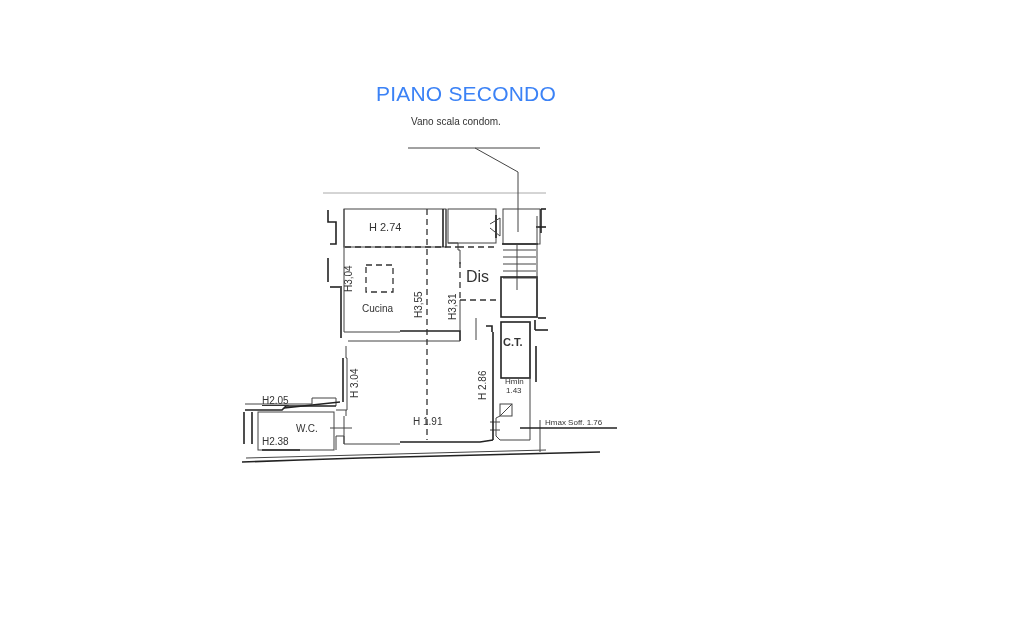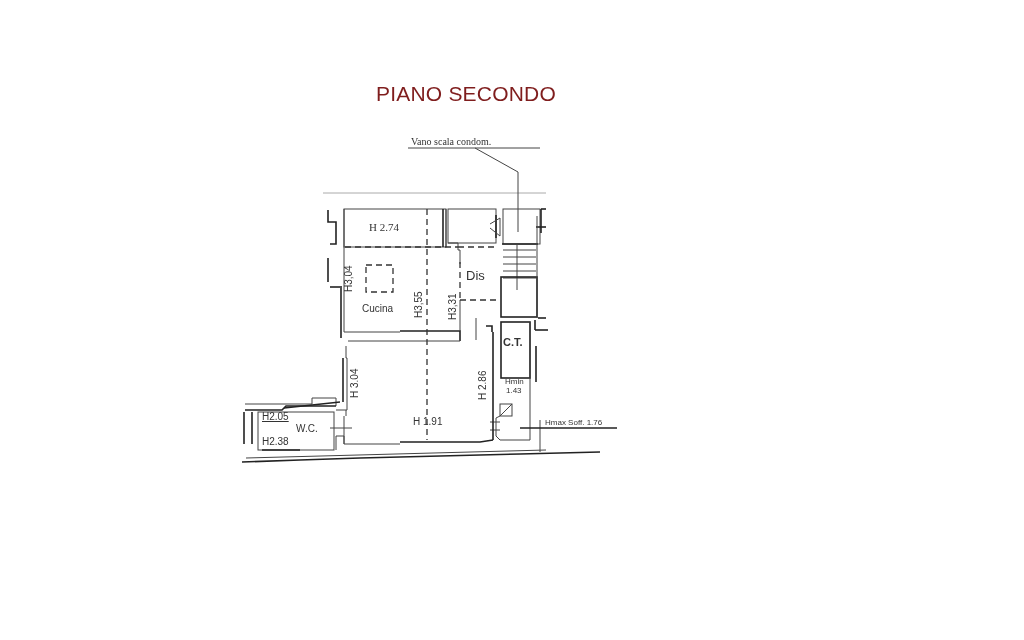--- a/index.html
+++ b/index.html
@@ -1,19 +1,19 @@
 <!DOCTYPE html>
 <html><head>
 <meta charset="utf-8">
 <style>
   html, body { margin: 0; padding: 0; background: #ffffff; }
   body { width: 1024px; height: 640px; position: relative; overflow: hidden;
          font-family: "Liberation Sans", sans-serif; }
   #plan { position: absolute; left: 0; top: 0; width: 1024px; height: 640px; }
-  .title { position: absolute; left: 376px; top: 82px; font-size: 21px; color: #7f1d1d;
+  .title { position: absolute; left: 376px; top: 82px; font-size: 21px; color: #3b82f6;
            letter-spacing: 0.2px; font-family: "Liberation Sans", sans-serif; }
   .lbl { position: absolute; font-size: 10px; color: #333; white-space: nowrap;
          font-family: "Liberation Sans", sans-serif; }
   .vlbl { position: absolute; font-size: 10px; color: #333; white-space: nowrap;
           transform-origin: left top; transform: rotate(-90deg);
           font-family: "Liberation Sans", sans-serif; }
   .small { font-size: 8px; }
   .w { stroke: #222; stroke-width: 1.6; fill: none; }
   .wt { stroke: #444; stroke-width: 1; fill: none; }
   .g { stroke: #aaa; stroke-width: 1; fill: none; }
@@ -105,36 +105,36 @@
 
   <line class="d" x1="345" y1="247" x2="458" y2="247"></line>
   <line class="d" x1="427" y1="209" x2="427" y2="440"></line>
   <line class="d" x1="460" y1="262" x2="460" y2="300"></line>
   <line class="d" x1="460" y1="300" x2="496" y2="300"></line>
   <line class="d" x1="458" y1="247" x2="496" y2="247"></line>
   <rect class="d" x="366" y="265" width="27" height="27"></rect>
 </svg>
 
 <div class="title">PIANO SECONDO</div>
-<div class="lbl" style="left:411px; top:136px;font-family:Liberation Serif, serif;">Vano scala condom.</div>
+<div class="lbl" style="left:411px; top:116px;">Vano scala condom.</div>
 
-<div class="lbl" style="left:369px; top:221px; font-size:11px;font-family:Liberation Serif, serif;">H 2.74</div>
+<div class="lbl" style="left:369px; top:221px; font-size:11px;">H 2.74</div>
 
 <div class="vlbl" style="left:343px; top:292px;">H3,04</div>
 <div class="vlbl" style="left:413px; top:318px;">H3,55</div>
 <div class="lbl" style="left:362px; top:303px;">Cucina</div>
 
-<div class="lbl" style="left:466px; top:268px; font-size:13px;">Dis</div>
+<div class="lbl" style="left:466px; top:268px; font-size:16px;">Dis</div>
 <div class="vlbl" style="left:447px; top:320px;">H3,31</div>
 
 <div class="lbl" style="left:503px; top:336px; font-size:11px;font-weight:bold;">C.T.</div>
 <div class="lbl small" style="left:505px; top:377px;text-align:right;">Hmin</div>
 <div class="lbl small" style="left:506px; top:386px;">1.43</div>
 
 <div class="vlbl" style="left:349px; top:398px;">H 3.04</div>
 <div class="lbl" style="left:413px; top:416px;">H 1.91</div>
 <div class="vlbl" style="left:477px; top:400px;">H 2.86</div>
 
-<div class="lbl" style="left:262px; top:411px;text-decoration:underline;">H2.05</div>
+<div class="lbl" style="left:262px; top:395px;text-decoration:underline;">H2.05</div>
 <div class="lbl" style="left:296px; top:423px;">W.C.</div>
 <div class="lbl" style="left:262px; top:436px;">H2.38</div>
 
 <div class="lbl small" style="left:545px; top:418px;">Hmax Soff. 1.76</div>
 
 </body></html>

